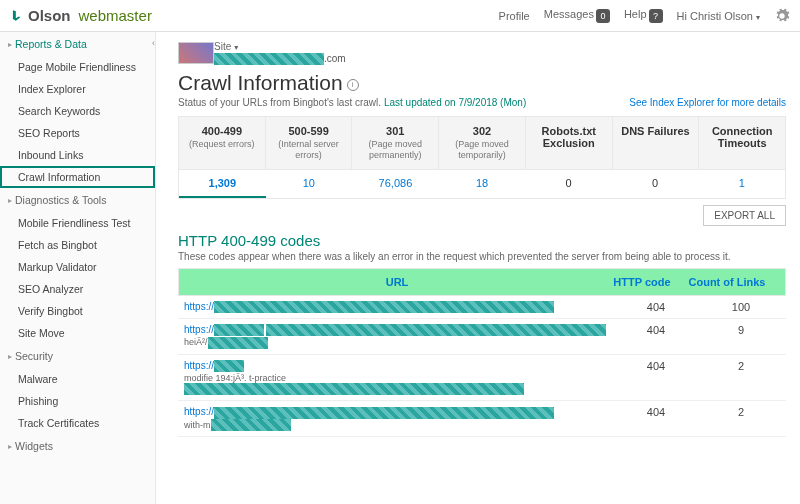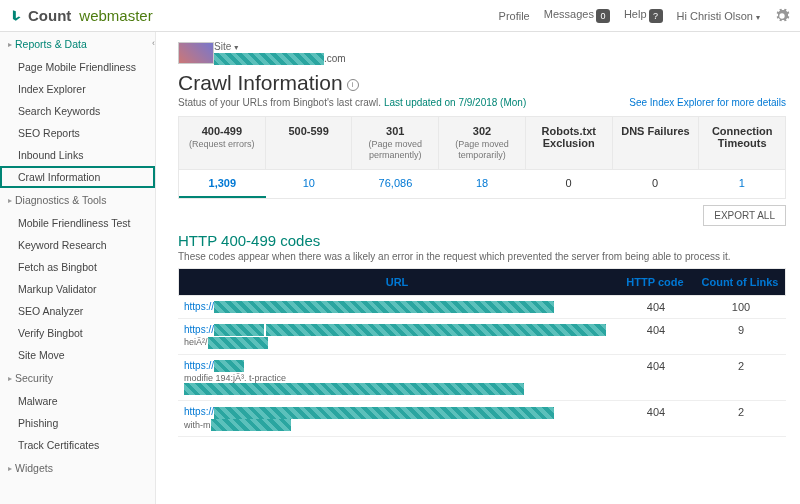--- a/index.html
+++ b/index.html
@@ -39,42 +39,42 @@
 .stat:last-child{border-right:none}
 .st-t{font-weight:700;font-size:11px;color:#333}
 .st-s{font-size:9px;color:#777;margin-top:2px;line-height:1.2}
 .vals{display:flex;border:1px solid #e8e8e8;border-top:none}
 .val{flex:1;text-align:center;padding:7px 4px;color:#0078d4;font-size:11px;cursor:pointer}
 .val.first{border-bottom:2px solid #008575;color:#0078d4;font-weight:600}
 .exp-row{text-align:right;margin:6px 0}
 .exp{display:inline-block;border:1px solid #ccc;padding:4px 10px;font-size:10px;color:#555;cursor:pointer;background:#fff}
 .h2{color:#008575;font-size:15px;font-weight:400;margin-top:4px}
 .desc{font-size:10px;color:#666;margin:2px 0 6px}
-.tbl-h{display:flex;background:#0f172a;border:1px solid #e8e8e8;padding:7px 0}
+.tbl-h{display:flex;background:#86efac;border:1px solid #e8e8e8;padding:7px 13px}
 .c-url{flex:1;text-align:center;color:#0078d4;font-size:11px;font-weight:600}
 .c-code{width:80px;text-align:center;color:#0078d4;font-size:11px;font-weight:600}
 .c-cnt{width:90px;text-align:center;color:#0078d4;font-size:11px;font-weight:600}
 .row{display:flex;align-items:flex-start;border-bottom:1px solid #eee;padding:5px 0}
 .r-url{flex:1;padding:0 6px;color:#0078d4;font-size:10px;overflow:hidden}
 .r-url .https{color:#0078d4}
 .r-url .frag{color:#666;font-size:9px}
 .r-code{width:80px;text-align:center;color:#444}
 .r-cnt{width:90px;text-align:center;color:#444}
 .rd-lg{width:340px;height:12px}
 .rd-sm{width:50px}
 </style>
 </head>
 <body>
 
 <div class="top">
   <div class="logo">
     <svg class="bing-b" viewBox="0 0 24 24">
         <path fill="#008575" d="M5 2l5 2v12l5-3 3 1-8 6-5-3z"></path>
       </svg>
-    <span class="bing-txt">Count</span>
+    <span class="bing-txt">Olson</span>
     <span class="wm">webmaster</span>
   </div>
   <div class="top-sp"></div>
   <div class="top-r">
     <span>Profile</span>
     <div><span>Messages</span><span class="badge">0</span></div>
     <div><span>Help</span><span class="badge">?</span></div>
     <div><span>Hi Christi Olson</span> <span class="drop">▾</span></div>
     <svg width="16" height="16" viewBox="0 0 24 24" class="gear">
         <path fill="#555" d="M12 8a4 4 0 100 8 4 4 0 000-8zm9 4l2 1-1 3-2-1a7 7 0 01-2 2l1 2-3 1-1-2h-3l-1 2-3-1 1-2a7 7 0 01-2-2l-2 1-1-3 2-1v-3l-2-1 1-3 2 1a7 7 0 012-2l-1-2 3-1 1 2h3l1-2 3 1-1 2a7 7 0 012 2l2-1 1 3-2 1z"></path>
@@ -93,21 +93,20 @@
     <div class="si">Index Explorer</div>
     <div class="si">Search Keywords</div>
     <div class="si">SEO Reports</div>
     <div class="si">Inbound Links</div>
     <div class="si act">Crawl Information</div>
     <div class="sh dim">
         <span class="chev">▸</span>
         <span>Diagnostics &amp; Tools</span>
       </div>
     <div class="si">Mobile Friendliness Test</div>
-    <div class="si">Keyword Research</div>
     <div class="si">Fetch as Bingbot</div>
     <div class="si">Markup Validator</div>
     <div class="si">SEO Analyzer</div>
     <div class="si">Verify Bingbot</div>
     <div class="si">Site Move</div>
     <div class="sh dim">
         <span class="chev">▸</span>
         <span>Security</span>
       </div>
     <div class="si">Malware</div>
@@ -135,20 +134,21 @@
       <span class="idx">See Index Explorer for more details</span>
     </div>
 
     <div class="stats">
       <div class="stat">
           <div class="st-t">400-499</div>
           <div class="st-s">(Request errors)</div>
         </div>
       <div class="stat">
           <div class="st-t">500-599</div>
+          <div class="st-s">(Internal server errors)</div>
         </div>
       <div class="stat">
           <div class="st-t">301</div>
           <div class="st-s">(Page moved permanently)</div>
         </div>
       <div class="stat">
           <div class="st-t">302</div>
           <div class="st-s">(Page moved temporarily)</div>
         </div>
       <div class="stat">

